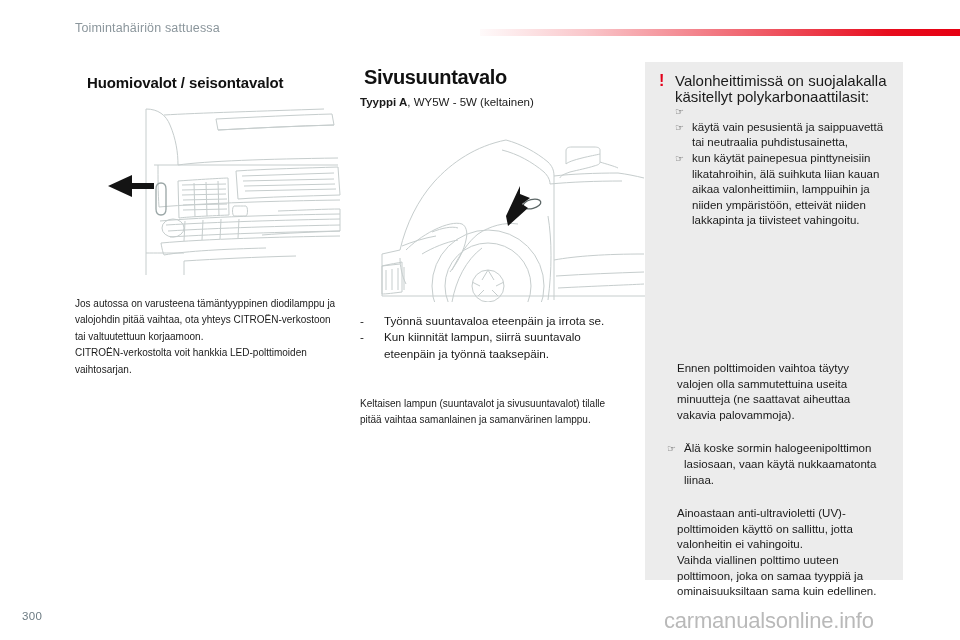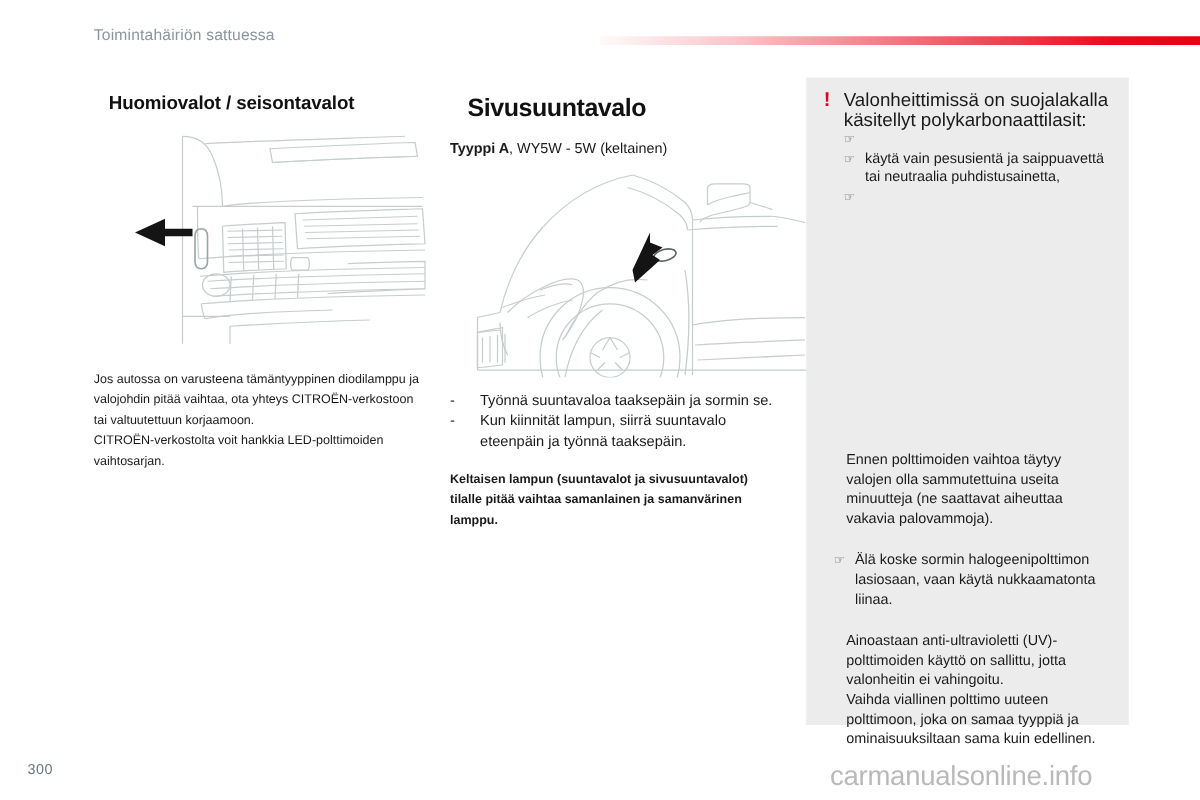--- a/index.html
+++ b/index.html
@@ -51,21 +51,21 @@
   #col-mid   { left: 360px; width: 262px; }
 
   h2.section-title {
     margin: 12px;
     font-size: 15px;
     font-weight: bold;
     color: #111;
     letter-spacing: -0.1px;
   }
   h2.big-title {
-    margin: 14px;
+    margin: 4px;
     font-size: 20px;
     font-weight: bold;
     color: #111;
     letter-spacing: -0.35px;
   }
   .subtitle {
     margin: 7px 0 0 0;
     font-size: 11.5px;
     color: #1a1a1a;
   }
@@ -79,21 +79,21 @@
   }
 
   
   .figure { position: absolute; }
   #figure-front { left: 66px;  top: 103px; }
   #figure-side  { left: 356px; top: 120px; }
 
   
   #left-paragraph  { position: absolute; left: 75px;  top: 296px; width: 262px; }
   #mid-steps       { position: absolute; left: 360px; top: 313px; width: 265px; }
-  #mid-note        { position: absolute; left: 360px; top: 376px; width: 262px; font-weight: bold; }
+  #mid-note        { position: absolute; left: 360px; top: 396px; width: 262px; }
 
   .step-row {
     display: flex;
     font-size: 11.7px;
     line-height: 16.4px;
   }
   .step-dash {
     width: 24px;
     flex: 0 0 24px;
     color: #1a1a1a;
@@ -285,21 +285,21 @@
     </g>
     <g fill="#141414">
       <path d="M152 106 L 172 88 L 166 84 L 174 78 L 164 74 L 164 66 L 150 96 Z"></path>
     </g>
   </svg>
 </div>
 
 <div id="mid-steps">
   <div class="step-row">
     <span class="step-dash">-</span>
-    <span class="step-text">Työnnä suuntavaloa taaksepäin ja sormin se.</span>
+    <span class="step-text">Työnnä suuntavaloa eteenpäin ja irrota se.</span>
   </div>
   <div class="step-row">
     <span class="step-dash">-</span>
     <span class="step-text">Kun kiinnität lampun, siirrä suuntavalo eteenpäin ja työnnä taaksepäin.</span>
   </div>
 </div>
 
 <p class="body" id="mid-note">Keltaisen lampun (suuntavalot ja sivusuuntavalot) tilalle pitää vaihtaa samanlainen ja samanvärinen lamppu.</p>
 
 <div id="warning-panel">
@@ -312,20 +312,21 @@
     <ul class="hand-list">
       <li class="hand-item">
         <span class="hand-glyph">☞</span>
       </li>
       <li class="hand-item">
         <span class="hand-glyph">☞</span>
         <span class="hand-text">käytä vain pesusientä ja saippuavettä tai neutraalia puhdistusainetta,</span>
       </li>
       <li class="hand-item">
         <span class="hand-glyph">☞</span>
+        <span class="hand-text">kun käytät painepesua pinttyneisiin likatahroihin, älä suihkuta liian kauan aikaa valonheittimiin, lamppuihin ja niiden ympäristöön, etteivät niiden lakkapinta ja tiivisteet vahingoitu.</span>
       </li>
     </ul>
   </div>
 
   <div id="warning-block-2">
     <p>Ennen polttimoiden vaihtoa täytyy valojen olla sammutettuina useita minuutteja (ne saattavat aiheuttaa vakavia palovammoja).</p>
     <ul class="hand-list">
       <li class="hand-item" style="padding-left:8px;">
         <span class="hand-glyph">☞</span>
         <span class="hand-text">Älä koske sormin halogeenipolttimon lasiosaan, vaan käytä nukkaamatonta liinaa.</span>

